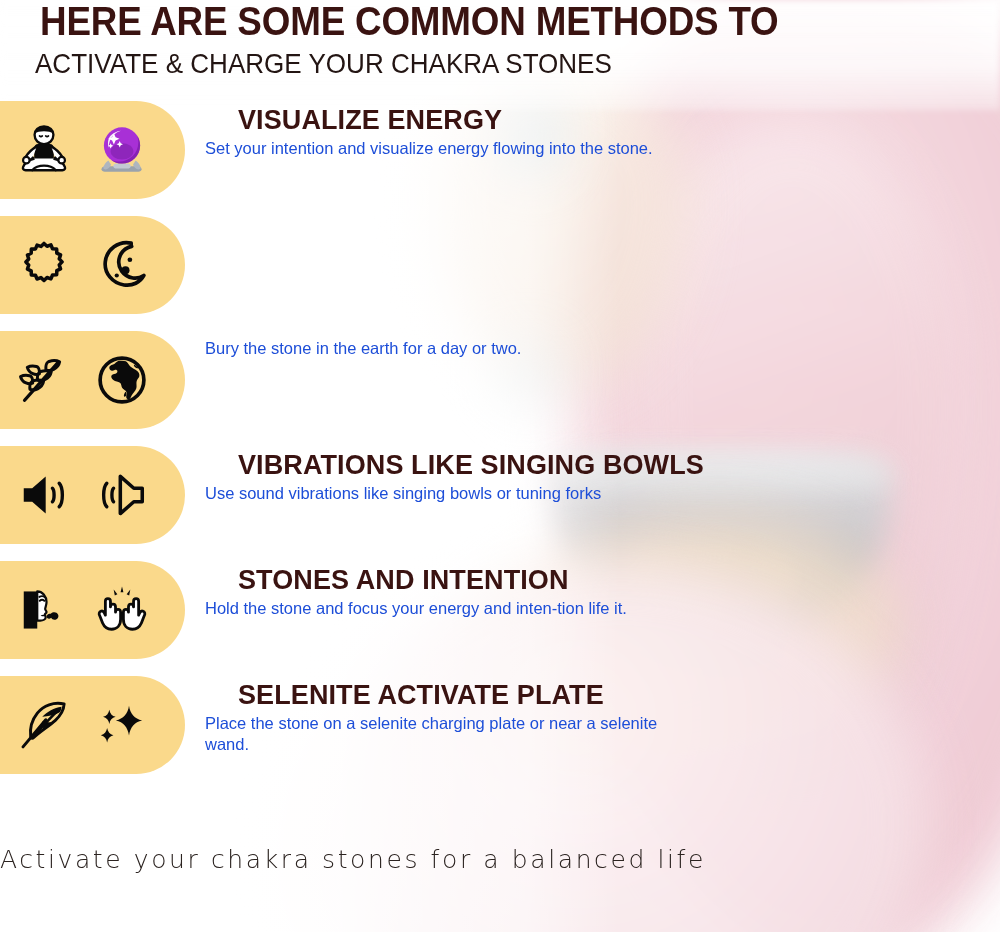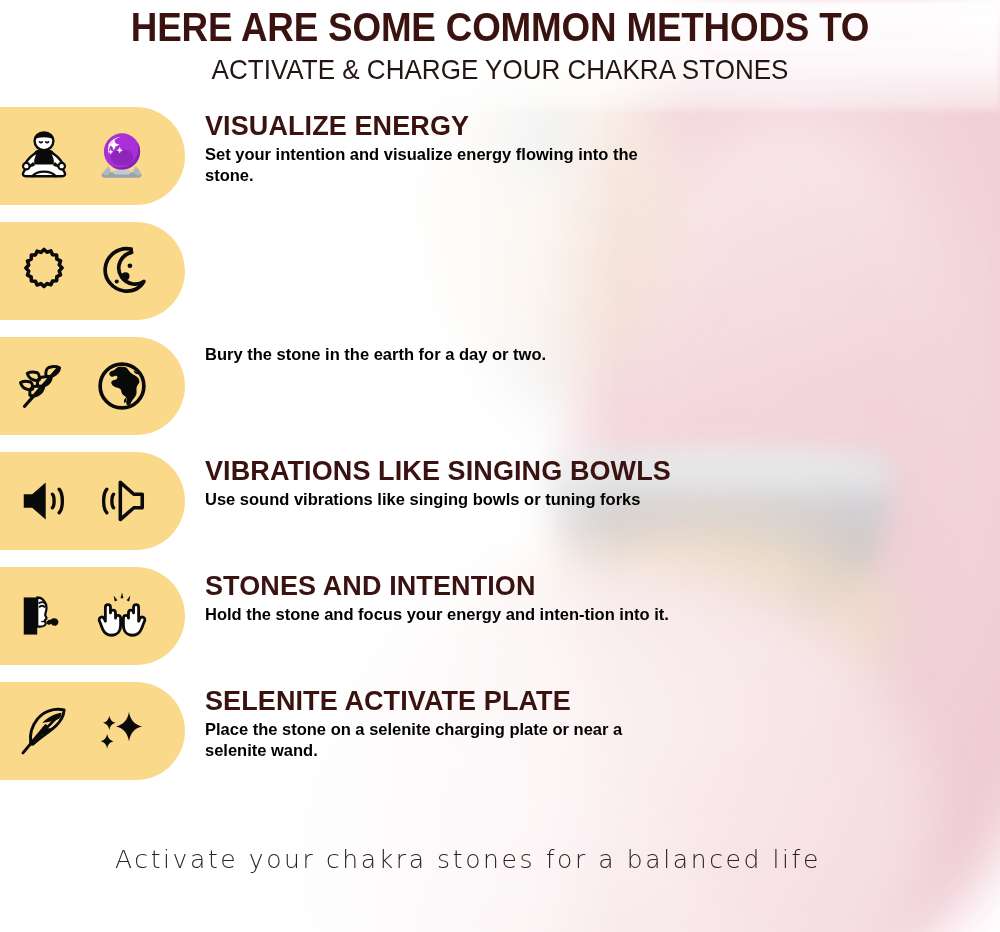--- a/index.html
+++ b/index.html
@@ -138,21 +138,21 @@
 
   
   #content {
     position: relative;
     z-index: 2;
     width: 1000px;
     height: 932px;
   }
 
   
-  #header { padding-top: 6px; text-align: center; }
+  #header { text-align: left; }
   #title-main {
     font-family: "Liberation Sans Narrow", "Liberation Sans", sans-serif;
     font-weight: 700;
     font-size: 40px;
     line-height: 42px;
     letter-spacing: -0.2px;
     color: #3a1311;
     transform: scaleX(.92);
   }
   #title-sub {
@@ -203,40 +203,39 @@
     top: 12px;
     right: 10px;
   }
   .method-title {
     font-family: "Liberation Sans Narrow", "Liberation Sans", sans-serif;
     font-weight: 700;
     font-size: 27px;
     line-height: 30px;
     color: #3a1311;
     letter-spacing: .1px;
+    margin-left: 33px;
   }
   .method-desc {
     font-family: "Liberation Sans", sans-serif;
-    font-weight: 700;
+    font-weight: 400;
     font-size: 16.5px;
     line-height: 21px;
-    color: #000000;
+    color: #1d4ed8;
     margin-top: 3px;
     max-width: 470px;
   }
   .method-desc.wide { max-width: 450px; }
 
   
   #footer {
     position: absolute;
     left: 0;
     top: 845px;
     width: 916px;
-    text-align: center;
-    padding-left: 44px;
   }
   #footer-text {
     display: inline-block;
     font-family: "DejaVu Sans", sans-serif;
     font-weight: 300;
     font-size: 25px;
     letter-spacing: 2.6px;
     color: #2b2320;
     padding-right: 24px;
   }
@@ -416,21 +415,21 @@
             <path d="M51 22c0-1.8-1.3-3.1-2.9-3.1s-2.9 1.3-2.9 3.1v6.5c0-2-1.3-3.3-2.9-3.3s-2.9 1.3-2.9 3.3v6c0-1.9-1.3-3.2-2.9-3.2-1.5 0-2.8 1.2-2.9 3v8.4c0 7 4.3 11.3 10.3 11.3 5.6 0 8.6-3.3 10.3-7.2 1.2-2.8 2.4-6.4 3.5-8.8.9-2 .2-3.8-1.4-4.5-1.5-.7-3.2 0-4.2 2l-1.1 2.4z" fill="#ffffff" stroke="#0a0a0a" stroke-width="3.2" stroke-linejoin="round"></path>
 
             <path d="M32 5l1.6 6.6-3.2 0z" fill="#0a0a0a"></path>
             <path d="M22.5 8.5l4.2 5.4-2.9 1.4z" fill="#0a0a0a"></path>
             <path d="M41.5 8.5l-4.2 5.4 2.9 1.4z" fill="#0a0a0a"></path>
           </svg>
         </div>
       </div>
       <div class="method-text">
         <div class="method-title">STONES AND INTENTION</div>
-        <div class="method-desc">Hold the stone and focus your energy and inten-tion into it.</div>
+        <div class="method-desc">Hold the stone and focus your energy and inten-tion life it.</div>
       </div>
     </div>
 
     <div class="method-row">
       <div class="icon-pill">
         <div class="icon-slot">
           <svg width="56" height="56" viewBox="0 0 64 64">
 
             <path d="M8 57L34 26" fill="none" stroke="#0a0a0a" stroke-width="3.4" stroke-linecap="round"></path>
 

